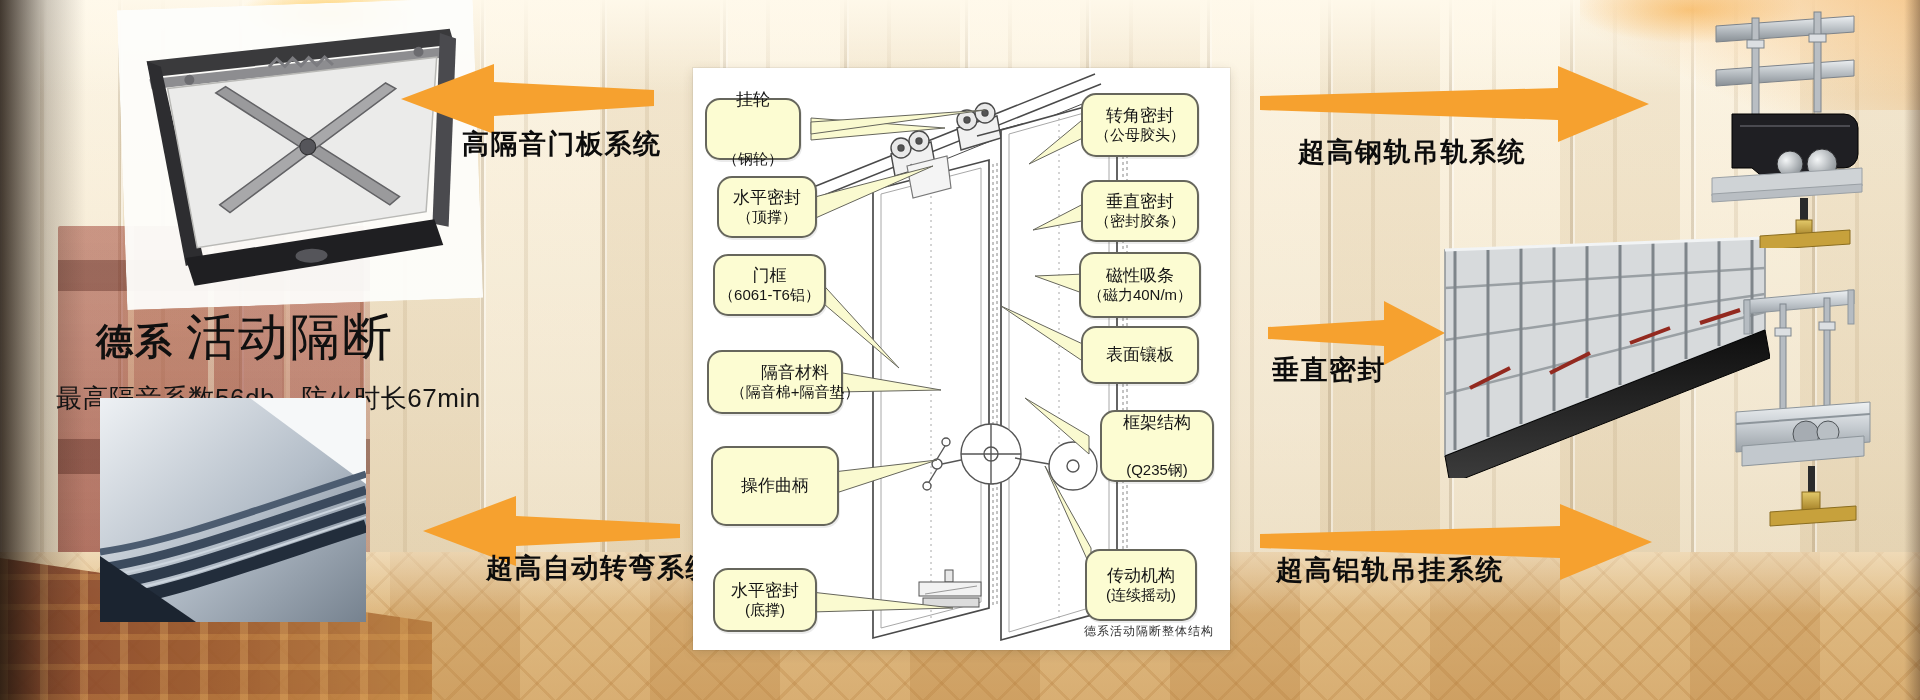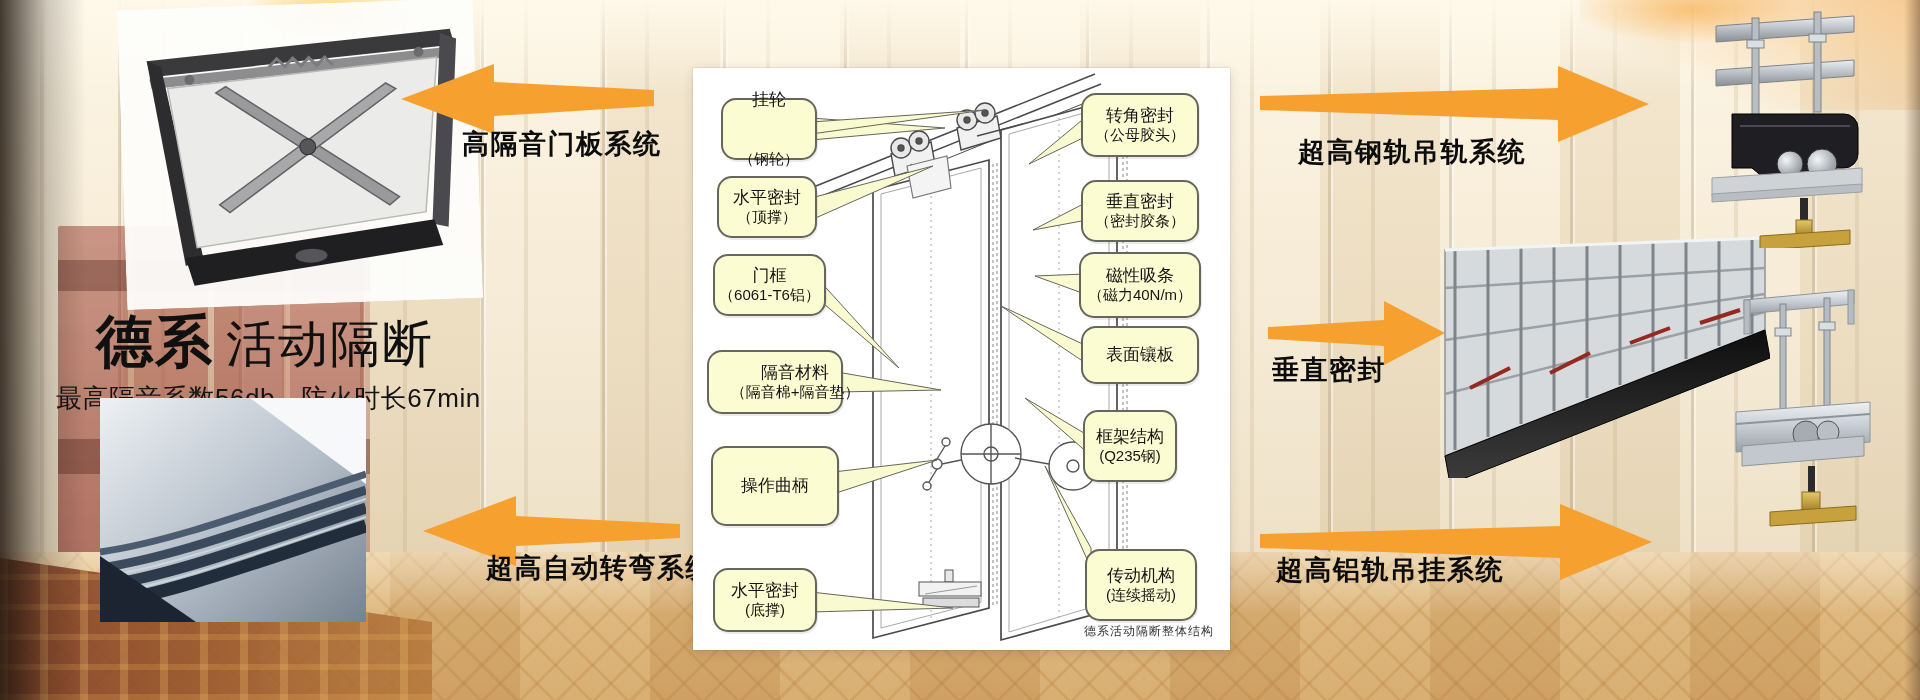--- a/index.html
+++ b/index.html
@@ -57,21 +57,21 @@
   .left-edge{
     left:0;top:0;width:86px;height:700px;
     background:linear-gradient(90deg, rgba(32,22,14,.85), rgba(32,22,14,.22) 55%, rgba(32,22,14,0));
   }
   .right-edge{
     right:0;top:0;width:16px;height:700px;
     background:linear-gradient(270deg, rgba(62,40,24,.4), rgba(62,40,24,0));
   }
   
   .title-block{left:96px;top:304px;display:flex;align-items:baseline;white-space:nowrap;color:#101010;}
-  .title-brand{font-size:57px;font-weight:800;letter-spacing:2px;}
+  .title-brand{font-size:37px;font-weight:800;letter-spacing:2px;}
   .title-rest{font-size:50px;font-weight:500;margin-left:12px;letter-spacing:2px;}
   .subtitle{left:56px;top:381px;font-size:26px;color:#141414;white-space:nowrap;letter-spacing:.5px;}
   .sys-label{position:absolute;font-size:27px;font-weight:700;color:#0c0c0c;white-space:nowrap;letter-spacing:1.5px;}
   
   .arrow{position:absolute;}
   .arrow polygon{fill:#F6A12F;}
   
   .panel{left:693px;top:68px;width:537px;height:582px;background:#ffffff;
     box-shadow:0 0 0 1px rgba(0,0,0,.05), 0 3px 10px rgba(90,70,40,.18);}
   .panel svg.layer{position:absolute;left:0;top:0;width:537px;height:582px;}
@@ -254,21 +254,21 @@
         <polygon points="118,524 118,544 260,540"></polygon>
         <polygon points="394,48 394,68 336,96"></polygon>
         <polygon points="394,134 394,152 340,162"></polygon>
         <polygon points="392,206 392,226 342,208"></polygon>
         <polygon points="394,278 394,296 308,238"></polygon>
         <polygon points="396,368 396,386 332,330"></polygon>
         <polygon points="398,480 398,500 352,398"></polygon>
       </g>
     </svg>
 
-    <div class="callout" style="left:28px;top:30px;width:96px;height:62px;gap:40px;">
+    <div class="callout" style="left:12px;top:30px;width:96px;height:62px;gap:40px;">
       <span class="l1">挂轮</span>
       <span class="l2">（钢轮）</span>
     </div>
     <div class="callout" style="left:24px;top:108px;width:100px;height:62px;">
       <span class="l1">水平密封</span>
       <span class="l2">（顶撑）</span>
     </div>
     <div class="callout" style="left:20px;top:186px;width:113px;height:62px;">
       <span class="l1">门框</span>
       <span class="l2">（6061-T6铝）</span>
@@ -295,21 +295,21 @@
       <span class="l2">（密封胶条）</span>
     </div>
     <div class="callout" style="left:386px;top:184px;width:122px;height:66px;align-items:center;">
       <span class="l1">磁性吸条</span>
       <span class="l2">（磁力40N/m）</span>
     </div>
     <div class="callout" style="left:388px;top:258px;width:118px;height:58px;">
       <span class="l1">表面镶板</span>
       <span class="l2"></span>
     </div>
-    <div class="callout" style="left:390px;top:342px;width:94px;height:72px;">
+    <div class="callout" style="left:407px;top:342px;width:114px;height:72px;justify-content:space-between;">
       <span class="l1">框架结构</span>
       <span class="l2">(Q235钢)</span>
     </div>
     <div class="callout" style="left:392px;top:455px;width:112px;height:72px;margin-top:26px;">
       <span class="l1">传动机构</span>
       <span class="l2">(连续摇动)</span>
     </div>
 
     <div class="caption">德系活动隔断整体结构</div>
   </div>

